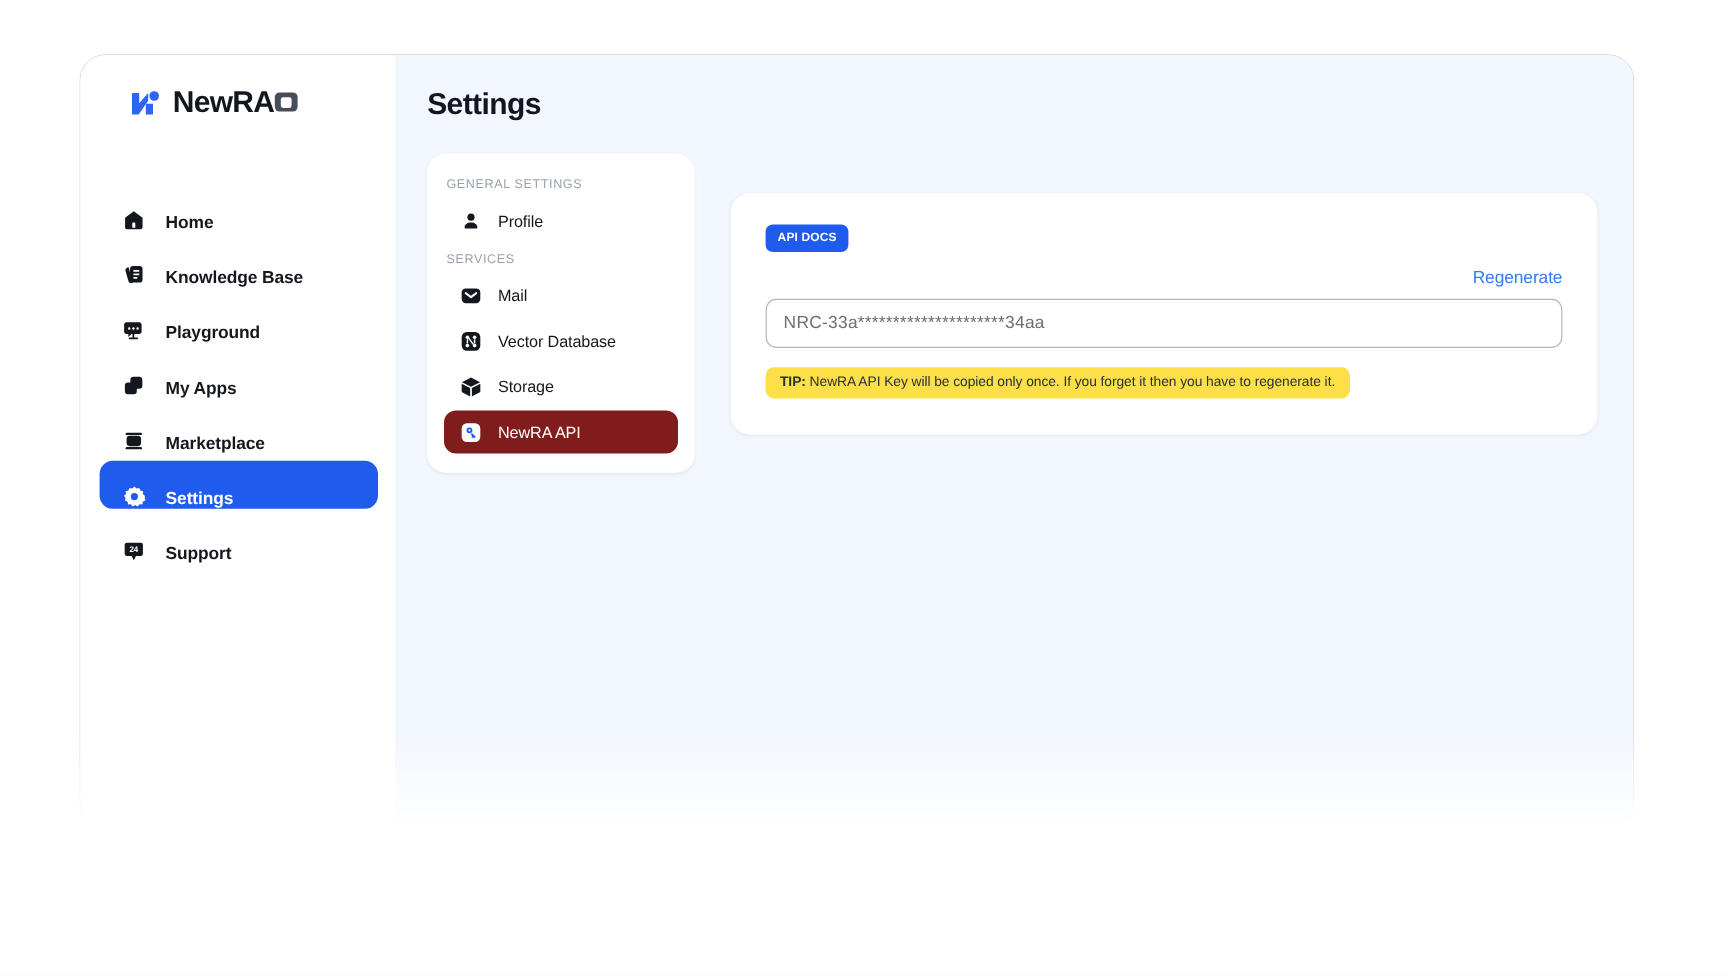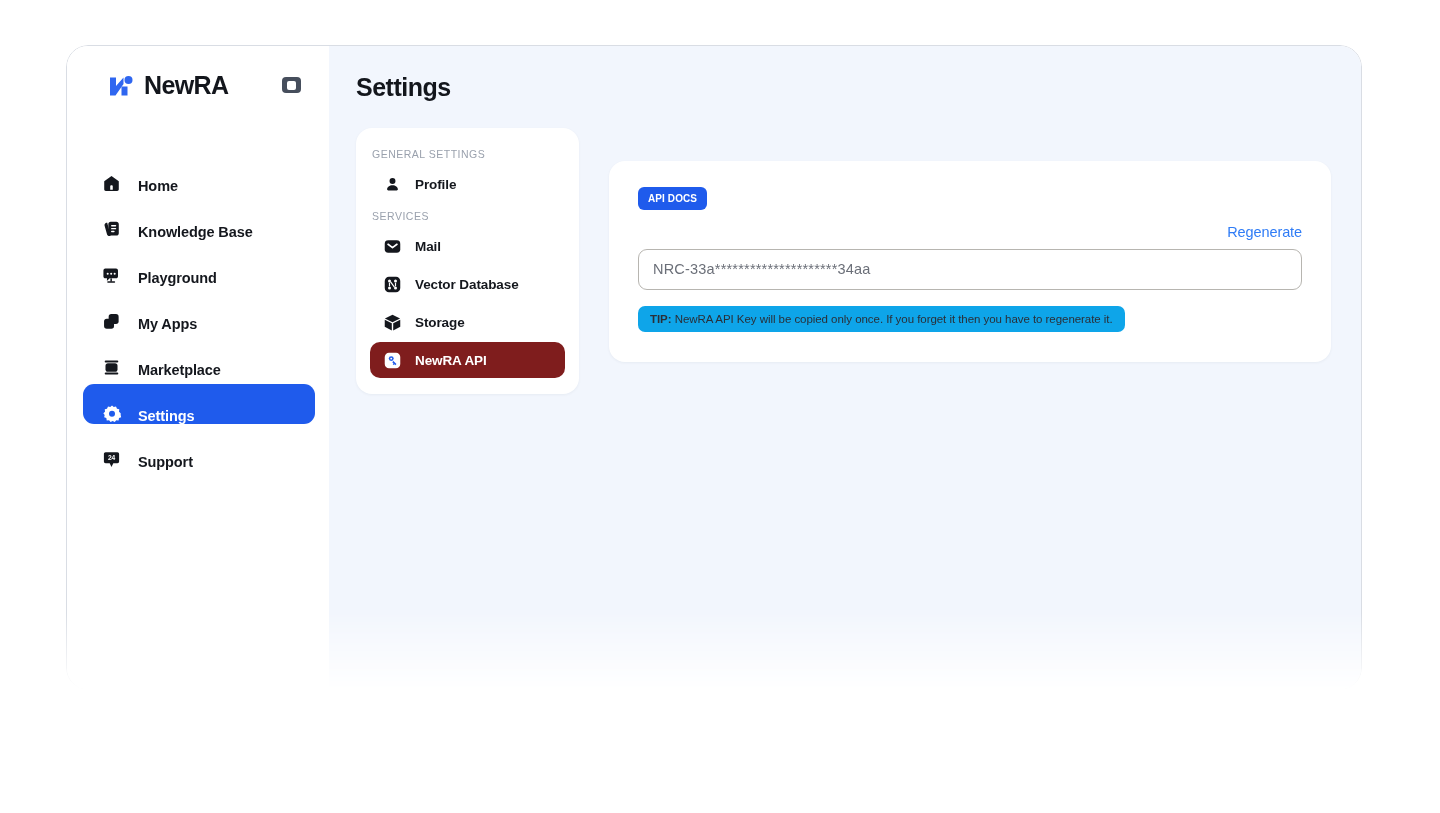--- a/index.html
+++ b/index.html
@@ -37,21 +37,21 @@
     padding: 0;
     position: relative;
     z-index: 2;
   }
 
   .brand-row {
     display: flex;
     align-items: center;
     height: 78px;
     padding: 0 28px 0 40px;
-    justify-content: space-between;
+    justify-content: flex-start;
   }
 
   .brand-left {
     display: flex;
     align-items: center;
     gap: 10px;
   }
 
   .logo-mark { width: 27px; height: 27px; display: block; }
 
@@ -151,21 +151,21 @@
   .subnav-item {
     display: flex;
     align-items: center;
     gap: 13px;
     height: 36px;
     padding: 0 12px;
     border-radius: 10px;
     cursor: pointer;
     color: #14171d;
     font-size: 13.5px;
-    font-weight: bold;
+    font-weight: normal;
     letter-spacing: -0.1px;
     margin-bottom: 2px;
   }
   .subnav-item.active { background: #7f1d1d; color: #ffffff; }
   .subnav-item .sub-icon {
     width: 20px; height: 20px;
     display: flex; align-items: center; justify-content: center;
     flex: 0 0 20px;
   }
   .subnav-item .sub-icon svg { display: block; fill: #14171d; }
@@ -231,21 +231,21 @@
     font-size: 14.5px;
     color: #6b6f78;
     font-family: "Liberation Sans", sans-serif;
     letter-spacing: 0.2px;
     outline: none;
   }
 
   .tip {
     display: inline-block;
     margin-top: 16px;
-    background: #0ea5e9;
+    background: #fde047;
     border-radius: 7px;
     padding: 7px 12px;
     font-size: 11.5px;
     color: #2a2f38;
     letter-spacing: -0.05px;
   }
   .tip b { font-weight: bold; }
 </style>
 </head>
 <body>

